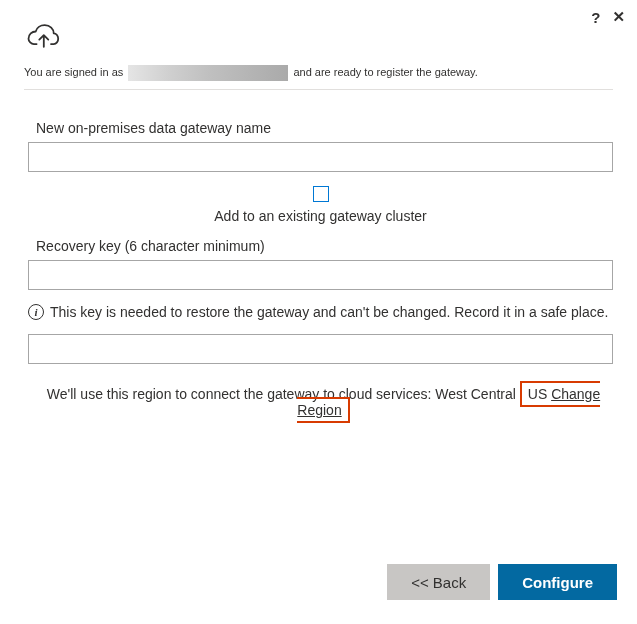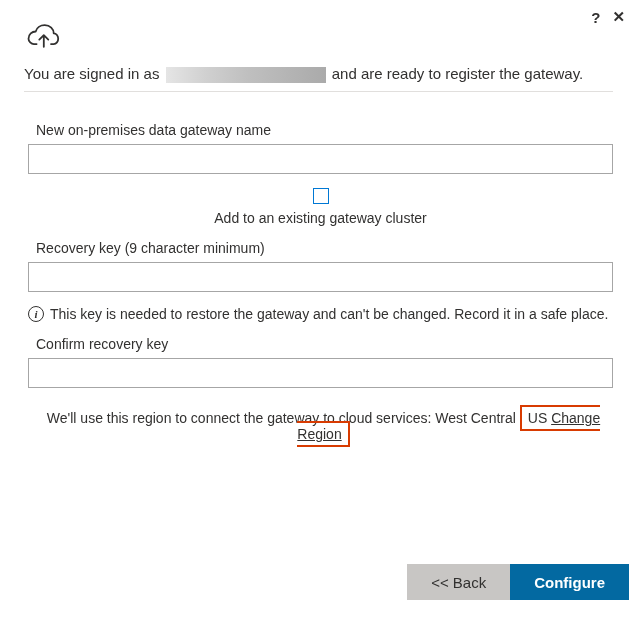--- a/index.html
+++ b/index.html
@@ -39,21 +39,21 @@
     .cloud-icon svg {
       width: 36px;
       height: 32px;
     }
     .title {
       font-size: 21px;
       font-weight: 600;
       color: #323130;
     }
     .signedin {
-      font-size: 15px;
+      font-size: 11px;
       color: #323130;
       margin-bottom: 8px;
     }
     .redacted {
       display: inline-block;
       width: 160px;
       height: 16px;
       background: linear-gradient(90deg, #e5e5e5, #d0d0d0, #c0c0c0, #b5b5b5, #aaa);
       vertical-align: middle;
       margin: 0 2px;
@@ -133,22 +133,23 @@
       text-align: center;
     }
     .red-box {
       border: 2px solid #d83b01;
       padding: 3px 6px;
       display: inline;
     }
     .footer {
       position: absolute;
       bottom: 24px;
-      right: 8px;
-      display: flex;
+      right: 20px;
+      display: flex;
+      gap: 8px;
     }
     .btn {
       height: 36px;
       padding: 0 24px;
       font-size: 15px;
       border: none;
       cursor: pointer;
       font-family: inherit;
     }
     .btn-back {
@@ -186,29 +187,28 @@
 
 <div class="content">
   <div class="label">New on-premises data gateway name</div>
   <input type="text" class="text-input" value="" style="">
 
   <div class="checkbox-row">
     <div class="checkbox"></div>
     <span>Add to an existing gateway cluster</span>
   </div>
 
-  <div class="label">Recovery key (9 character minimum)</div>
+  <div class="label">Recovery key (6 character minimum)</div>
   <input type="text" class="text-input" value="" style="">
 
   <div class="info-row">
     <div class="info-icon">i</div>
     <span>This key is needed to restore the gateway and can't be changed. Record it in a safe place.</span>
   </div>
 
-  <div class="label">Confirm recovery key</div>
   <input type="text" class="text-input" value="" style="">
 
 
   <div class="region-row">
     <span>We'll use this region to connect the gateway to cloud services: West Central </span><span class="red-box"><span>US</span> <a class="link">Change Region</a></span>
   </div>
 </div>
 
 <div class="footer">
   <button class="btn btn-back">&lt;&lt;  Back</button>

